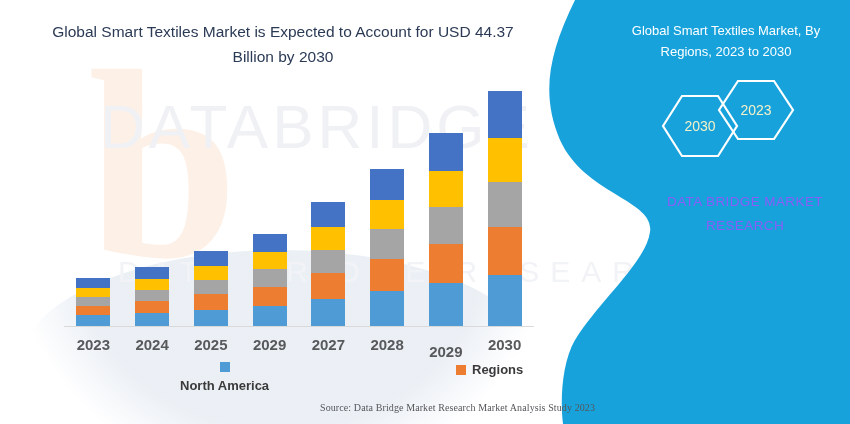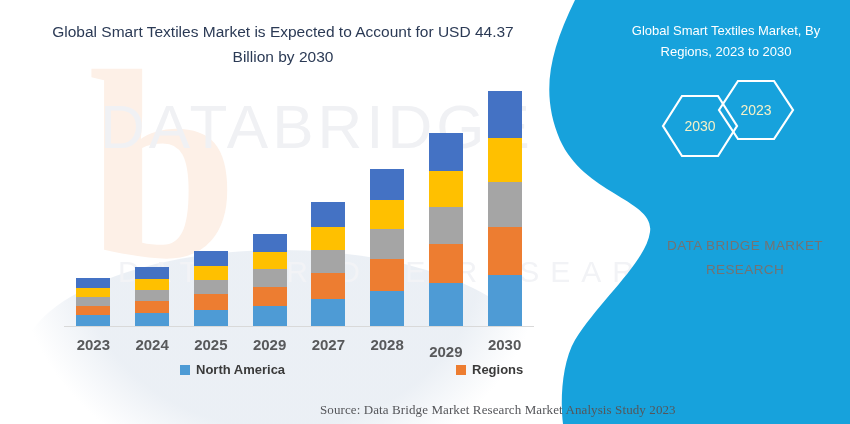--- a/index.html
+++ b/index.html
@@ -80,39 +80,39 @@
   .leg-label{font-size:13px;color:#3a3a3a;font-weight:700;white-space:nowrap;}
 
   
   .footer-left{
     position:absolute;left:68px;top:402px;
     font-size:7.2px;color:#55565a;font-family:"Liberation Serif",serif;
     letter-spacing:0.1px;white-space:nowrap;
   }
   .footer-right{
     position:absolute;left:320px;top:402px;
-    font-size:13px;color:#55565a;font-family:"Liberation Serif",serif;
+    font-size:10px;color:#55565a;font-family:"Liberation Serif",serif;
     letter-spacing:0.1px;white-space:nowrap;
   }
 
   
   .panel-title{
     position:absolute;left:610px;top:20px;width:232px;
     text-align:center;color:#ffffff;font-size:13px;line-height:1.65;
     font-weight:400;
   }
   .hexwrap{position:absolute;left:645px;top:78px;width:200px;height:92px;}
   .hex-label{
     position:absolute;color:#f4f1c8;font-size:14px;font-weight:400;
     text-align:center;width:60px;
   }
   .brand{
     position:absolute;left:640px;top:190px;width:210px;
-    text-align:center;color:#737373;font-size:13.5px;line-height:1.75;
-    letter-spacing:0.4px;font-weight:400;margin-top:44px;
+    text-align:center;color:#8b5cf6;font-size:13.5px;line-height:1.75;
+    letter-spacing:0.4px;font-weight:400;
   }
 
   
   .logo{
     position:absolute;left:700px;top:362px;width:140px;height:46px;
   }
   .logo-text{
     position:absolute;left:44px;top:4px;width:96px;
     color:#17365d;font-size:12.5px;font-weight:700;letter-spacing:0.6px;
     font-family:"Liberation Serif",serif;white-space:nowrap;
@@ -209,21 +209,21 @@
       <div class="xlab" style="left: -0.625px;">2023</div>
       <div class="xlab" style="left: 58.125px;">2024</div>
       <div class="xlab" style="left: 116.875px;">2025</div>
       <div class="xlab" style="left: 175.625px;">2029</div>
       <div class="xlab" style="left: 234.375px;">2027</div>
       <div class="xlab" style="left: 293.125px;">2028</div>
       <div class="xlab" style="left: 351.875px; margin-top: 7px;">2029</div>
       <div class="xlab" style="left: 410.625px;">2030</div>
     </div>
   <div class="legend" id="legend">
-      <div class="leg-item" style="left: 116px;">
+      <div class="leg-item" style="left: 116px; flex-direction: column;">
         <span class="leg-swatch" style="background: rgb(78, 155, 213);"></span>
         <span class="leg-label">North America</span>
       </div>
       <div class="leg-item" style="left: 392px;">
         <span class="leg-swatch" style="background: rgb(237, 125, 49);"></span>
         <span class="leg-label">Regions</span>
       </div>
     </div>
 
   <div class="footer-right">Source: Data Bridge Market Research  Market Analysis Study 2023</div>

